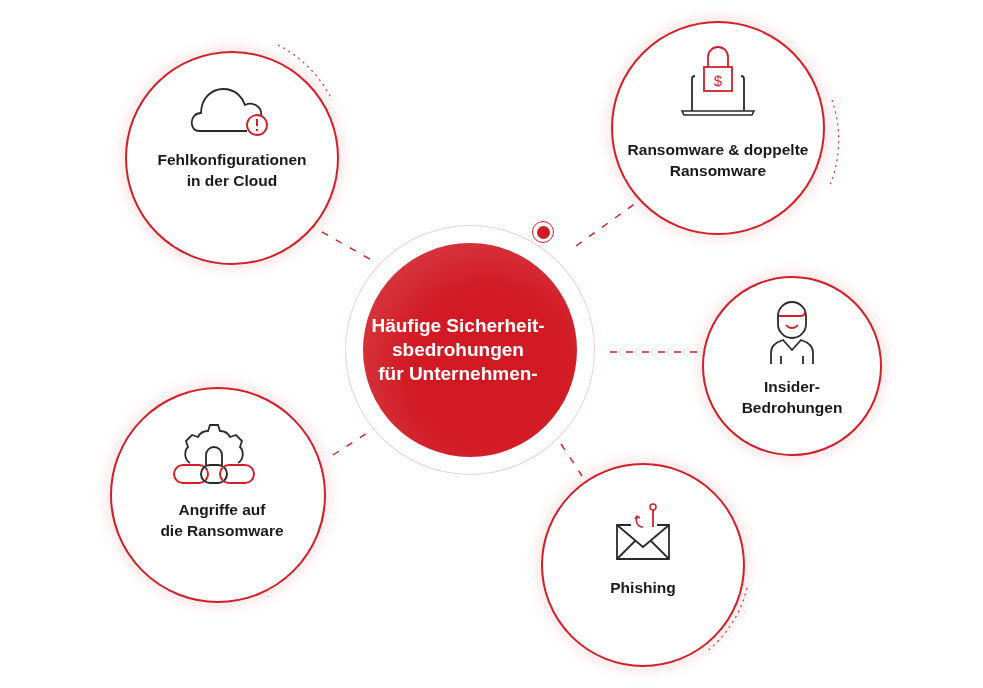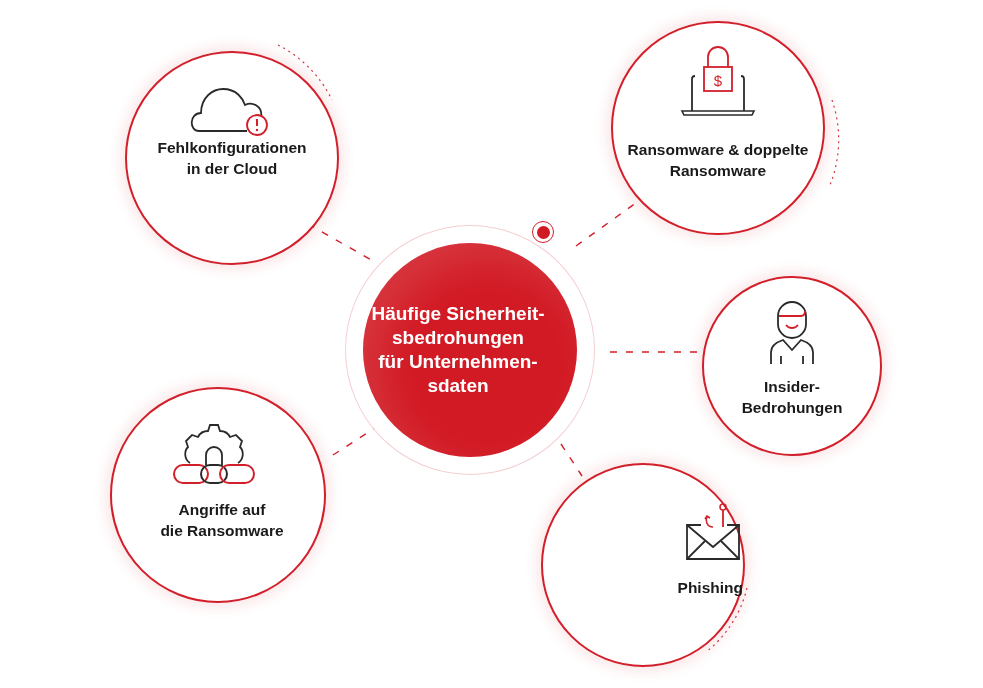--- a/index.html
+++ b/index.html
@@ -36,36 +36,35 @@
       <path d="M 747 588 A 116 116 0 0 1 706 652"></path>
     </g>
   </svg>
 
   <div class="center-ring" style="left:345px; top:225px; width:250px; height:250px;"></div>
   <div class="center" style="left:363px; top:243px; width:214px; height:214px;">
     <div class="title">
       <div>Häufige Sicherheit-</div>
       <div>sbedrohungen</div>
       <div>für Unternehmen-</div>
-      <div>sdaten</div>
     </div>
   </div>
   <div class="dot" style="left:532px; top:221px;">
       <div class="inner"></div>
     </div>
 
   <div class="node" style="left:125px; top:51px; width:214px; height:214px;">
     <svg class="icon" width="90" height="60" viewBox="0 0 90 60" style="margin-top:24px">
       <path d="M 22 54 L 12 54 C 2 54 2 36 14 36 C 14 20 26 12 36 12 C 50 12 56 22 58 28 C 66 24 76 30 74 40" stroke="#2a2a2a" stroke-width="1.8" fill="none"></path>
       <line x1="22" y1="54" x2="60" y2="54" stroke="#2a2a2a" stroke-width="1.8"></line>
       <circle cx="70" cy="48" r="10" stroke="#d21f2a" stroke-width="1.8" fill="#fff"></circle>
       <line x1="70" y1="42" x2="70" y2="49" stroke="#d21f2a" stroke-width="2"></line>
       <circle cx="70" cy="53" r="1.2" fill="#d21f2a"></circle>
     </svg>
-    <div class="label" style="">
+    <div class="label" style="margin-top:12px;">
       <div>Fehlkonfigurationen</div>
       <div>in der Cloud</div>
     </div>
   </div>
 
   <div class="node" style="left:611px; top:21px; width:214px; height:214px;">
     <svg class="icon" width="80" height="80" viewBox="0 0 80 80" style="margin-top:16px">
       <path d="M 30 28 L 30 18 A 10 10 0 0 1 50 18 L 50 28" stroke="#d21f2a" stroke-width="1.8" fill="none"></path>
       <rect x="26" y="28" width="28" height="24" stroke="#d21f2a" stroke-width="1.8" fill="#fff"></rect>
       <text x="40" y="47" font-size="15" text-anchor="middle" fill="#d21f2a" font-family="Liberation Sans, sans-serif">$</text>
@@ -101,21 +100,21 @@
       <rect x="6" y="46" width="34" height="18" rx="9" stroke="#d21f2a" stroke-width="2" fill="none"></rect>
       <rect x="33" y="46" width="26" height="18" rx="9" stroke="#2a2a2a" stroke-width="2" fill="none"></rect>
       <rect x="52" y="46" width="34" height="18" rx="9" stroke="#d21f2a" stroke-width="2" fill="none"></rect>
     </svg>
     <div class="label" style="margin-top:10px;margin-left:8px;">
       <div>Angriffe auf</div>
       <div>die Ransomware</div>
     </div>
   </div>
 
-  <div class="node" style="left:541px; top:463px; width:204px; height:204px;align-items:flex-end;">
+  <div class="node" style="left:541px; top:463px; width:204px; height:204px;">
     <svg class="icon" width="60" height="60" viewBox="0 0 60 60" style="margin-top:38px">
       <circle cx="40" cy="4" r="3" stroke="#d21f2a" stroke-width="1.5" fill="none"></circle>
       <line x1="40" y1="7" x2="40" y2="24" stroke="#d21f2a" stroke-width="1.8"></line>
       <path d="M 30 24 C 24 24 22 18 24 14 M 22 16 L 24 13 L 27 15" stroke="#d21f2a" stroke-width="1.6" fill="none"></path>
       <path d="M 18 22 L 4 22 L 4 56 L 56 56 L 56 22 L 44 22" stroke="#2a2a2a" stroke-width="1.8" fill="none"></path>
       <path d="M 4 22 L 30 44 L 56 22" stroke="#2a2a2a" stroke-width="1.8" fill="none"></path>
       <line x1="4" y1="56" x2="22" y2="38" stroke="#2a2a2a" stroke-width="1.8"></line>
       <line x1="56" y1="56" x2="38" y2="38" stroke="#2a2a2a" stroke-width="1.8"></line>
     </svg>
     <div class="label" style="margin-top:14px;">

